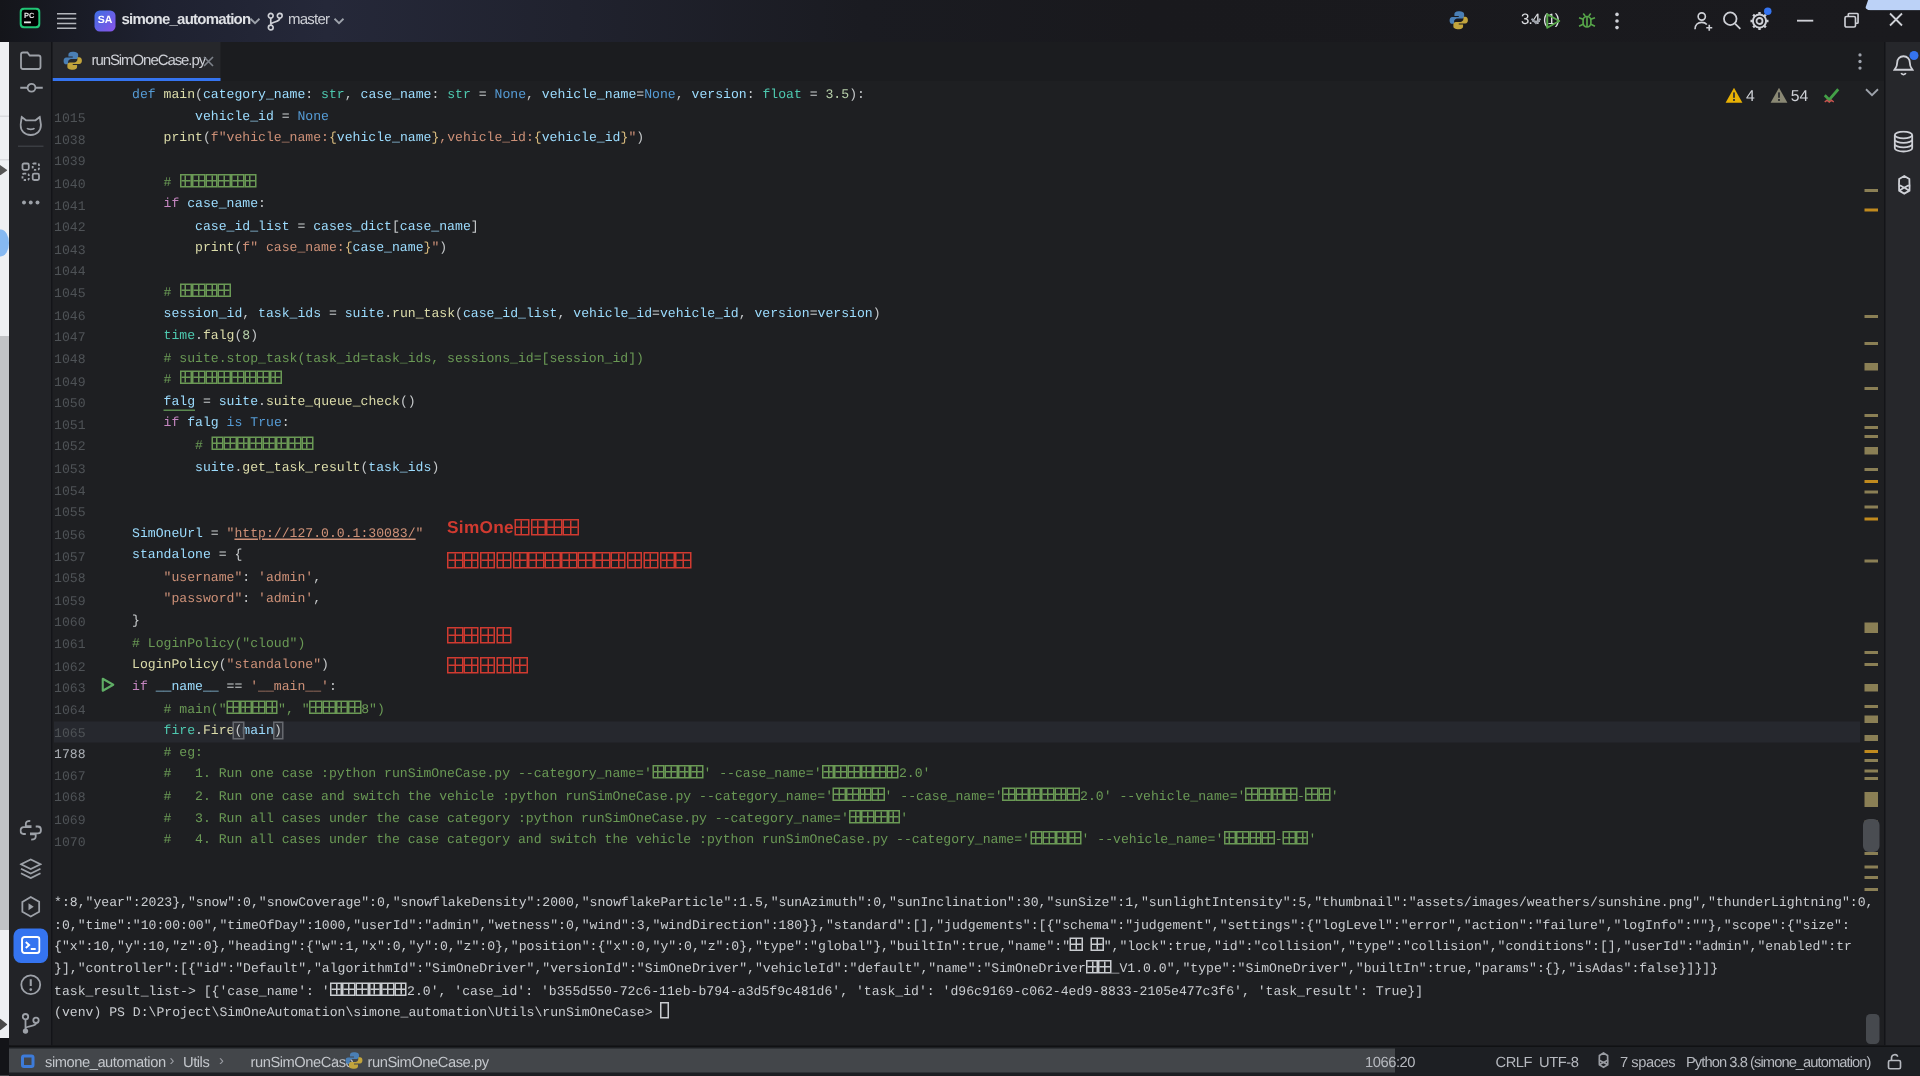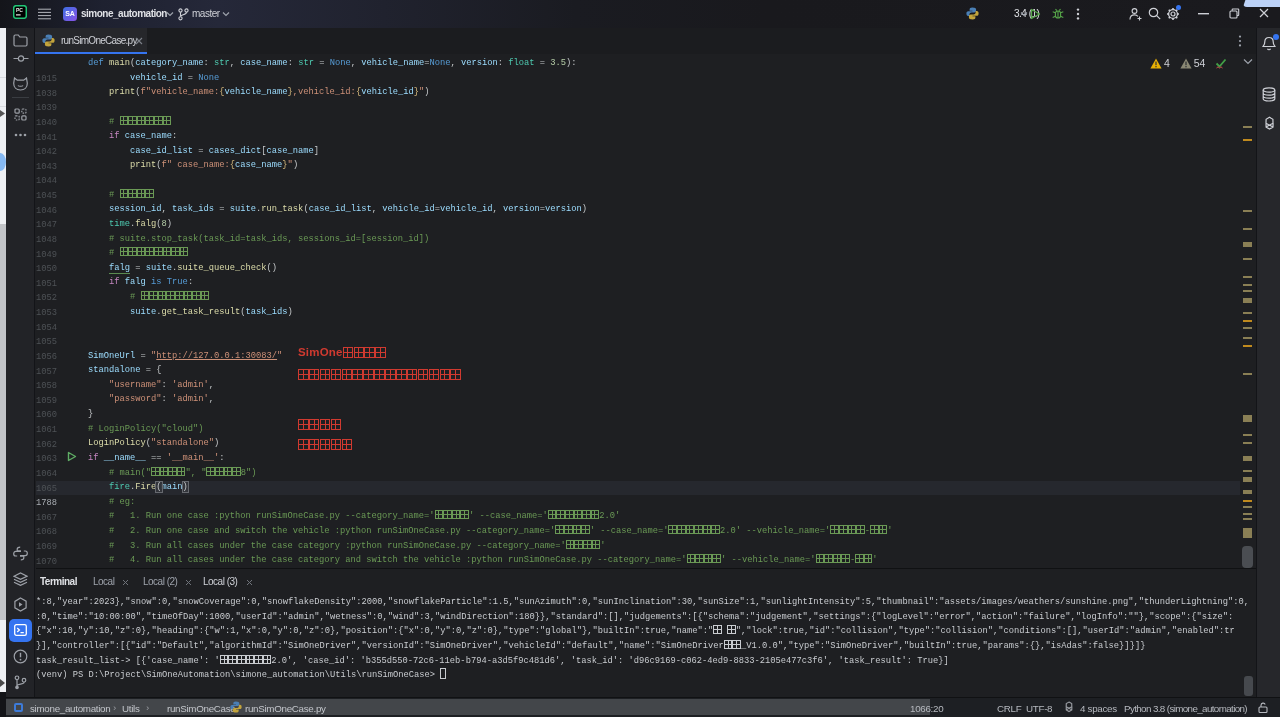--- a/index.html
+++ b/index.html
@@ -372,36 +372,20 @@
       <div class="mk a" style="top:493px;height:2px"></div>
       <div class="mk a" style="top:499px;height:2px"></div>
       <div class="mk a" style="top:507px;height:2px"></div>
       <div class="mk a" style="top:514px;height:2px"></div>
       <div class="mk a" style="top:523px;height:2px"></div>
       <div class="mk a" style="top:530px;height:2px"></div>
       <div class="mk a" style="top:538px;height:2px"></div>
  <div id="vthumb"></div>
 </div>
 
-<div id="termhead">
- <span class="abs t1" style="left:4px;top:7px;color:#dfe1e5;font-weight:bold">Terminal</span>
- <span class="abs t1" style="left:57px;top:7px;color:#9da2ab">Local</span>
- <svg class="abs" style="left:86px;top:10px" width="7" height="7" viewBox="0 0 7 7" stroke="#6f737a" stroke-width="1">
-        <path d="M1 1l5 5M6 1L1 6"></path>
-      </svg>
- <span class="abs t1" style="left:107px;top:7px;color:#9da2ab">Local (2)</span>
- <svg class="abs" style="left:149px;top:10px" width="7" height="7" viewBox="0 0 7 7" stroke="#6f737a" stroke-width="1">
-        <path d="M1 1l5 5M6 1L1 6"></path>
-      </svg>
- <span class="abs t1" style="left:167px;top:7px;color:#ced0d6">Local (3)</span>
- <svg class="abs" style="left:210px;top:10px" width="7" height="7" viewBox="0 0 7 7" stroke="#6f737a" stroke-width="1">
-        <path d="M1 1l5 5M6 1L1 6"></path>
-      </svg>
- <div class="abs" style="left:162px;top:25.5px;width:60px;height:2px;background:#3574f0"></div>
-</div>
 
 <div id="terminal">
       <div id="term">
         <pre>*:8,"year":2023},"snow":0,"snowCoverage":0,"snowflakeDensity":2000,"snowflakeParticle":1.5,"sunAzimuth":0,"sunInclination":30,"sunSize":1,"sunlightIntensity":5,"thumbnail":"assets/images/weathers/sunshine.png","thunderLightning":0,
 :0,"time":"10:00:00","timeOfDay":1000,"userId":"admin","wetness":0,"wind":3,"windDirection":180}},"standard":[],"judgements":[{"schema":"judgement","settings":{"logLevel":"error","action":"failure","logInfo":""},"scope":{"size":
 {"x":10,"y":10,"z":0},"heading":{"w":1,"x":0,"y":0,"z":0},"position":{"x":0,"y":0,"z":0},"type":"global"},"builtIn":true,"name":"<i class="cj"></i> <i class="cj"></i>","lock":true,"id":"collision","type":"collision","conditions":[],"userId":"admin","enabled":tr
 }],"controller":[{"id":"Default","algorithmId":"SimOneDriver","versionId":"SimOneDriver","vehicleId":"default","name":"SimOneDriver<i class="cj"></i><i class="cj"></i>_V1.0.0","type":"SimOneDriver","builtIn":true,"params":{},"isAdas":false}]}]}
 task_result_list-&gt; [{'case_name': '<i class="cj"></i><i class="cj"></i><i class="cj"></i><i class="cj"></i><i class="cj"></i><i class="cj"></i>2.0', 'case_id': 'b355d550-72c6-11eb-b794-a3d5f9c481d6', 'task_id': 'd96c9169-c062-4ed9-8833-2105e477c3f6', 'task_result': True}]
 (venv) PS D:\Project\SimOneAutomation\simone_automation\Utils\runSimOneCase&gt; <span class="tcur"></span></pre>
       </div>
@@ -421,20 +405,20 @@
   <path d="M6.3 0.5c-2 0-2.7.9-2.7 2v1.2h2.9v.6H2.2C1 4.3.4 5.2.4 6.6c0 1.4.6 2.3 1.8 2.3h1.2V7.4c0-1.1 1-2 2.1-2h2.9c1 0 1.7-.8 1.7-1.8V2.5c0-1.1-.9-2-3.8-2z" fill="#4a7fb5"></path>
   <path d="M6.7 12.5c2 0 2.7-.9 2.7-2V9.3H6.5v-.6h4.3c1.2 0 1.8-.9 1.8-2.3 0-1.4-.6-2.3-1.8-2.3H9.6v1.5c0 1.1-1 2-2.1 2H4.6c-1 0-1.7.8-1.7 1.8v1.1c0 1.1.9 2 3.8 2z" fill="#c2a43c"></path>
  </svg>
  <span class="abs t2" style="left:239px;top:4.5px;color:#c3c6cb">runSimOneCase.py</span>
  <span class="abs t2" style="left:904px;top:4.5px;color:#b6b9bf">1066:20</span>
  <span class="abs t2" style="left:991px;top:4.5px;color:#b6b9bf">CRLF</span>
  <span class="abs t2" style="left:1020px;top:4.5px;color:#b6b9bf">UTF-8</span>
  <svg class="abs" style="left:1057px;top:3px" width="12" height="12" viewBox="0 0 15 15" fill="none" stroke="#9a9da3" stroke-width="1.4">
         <path d="M7.5 1.3l3.4 2 .1 3.9-3.5 2-3.5-2 .1-3.9zM4 7.2l.1 3.9 3.4 2 3.5-2 .1-3.9M4.1 11.1L7.5 9l3.4 2.1"></path>
       </svg>
- <span class="abs t2" style="left:1074px;top:4.5px;color:#b6b9bf">4 spaces</span>
+ <span class="abs t2" style="left:1074px;top:4.5px;color:#b6b9bf">7 spaces</span>
  <span class="abs t2" style="left:1118px;top:4.5px;color:#b6b9bf;letter-spacing:-0.62px">Python 3.8 (simone_automation)</span>
  <svg class="abs" style="left:1251px;top:3.5px" width="12" height="12" viewBox="0 0 12 12" fill="none" stroke="#b6b9bf" stroke-width="1.1">
         <rect x="2" y="5" width="8" height="5.5" rx="1"></rect>
         <path d="M4 5V3.2A2.2 2.2 0 018.2 2.4"></path>
       </svg>
 </div>
 
 </div>
 </body></html>

